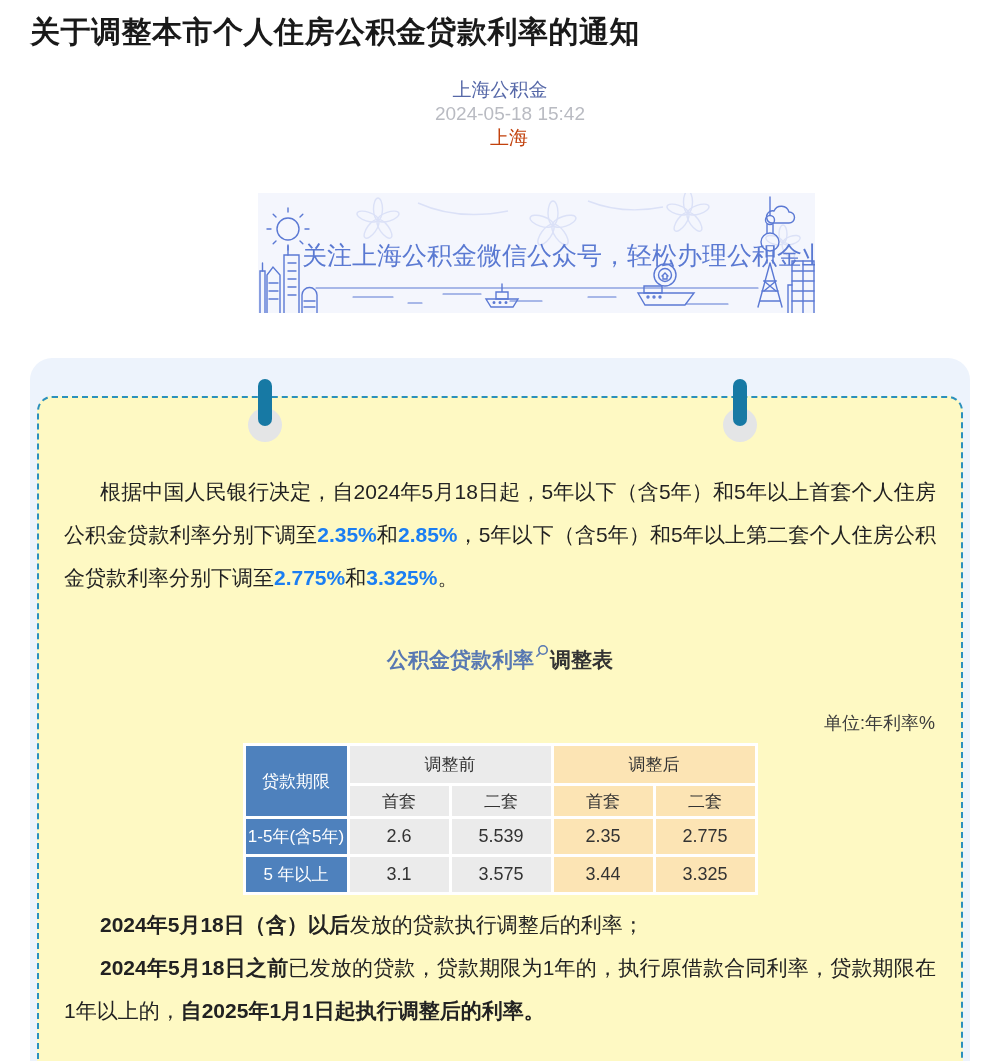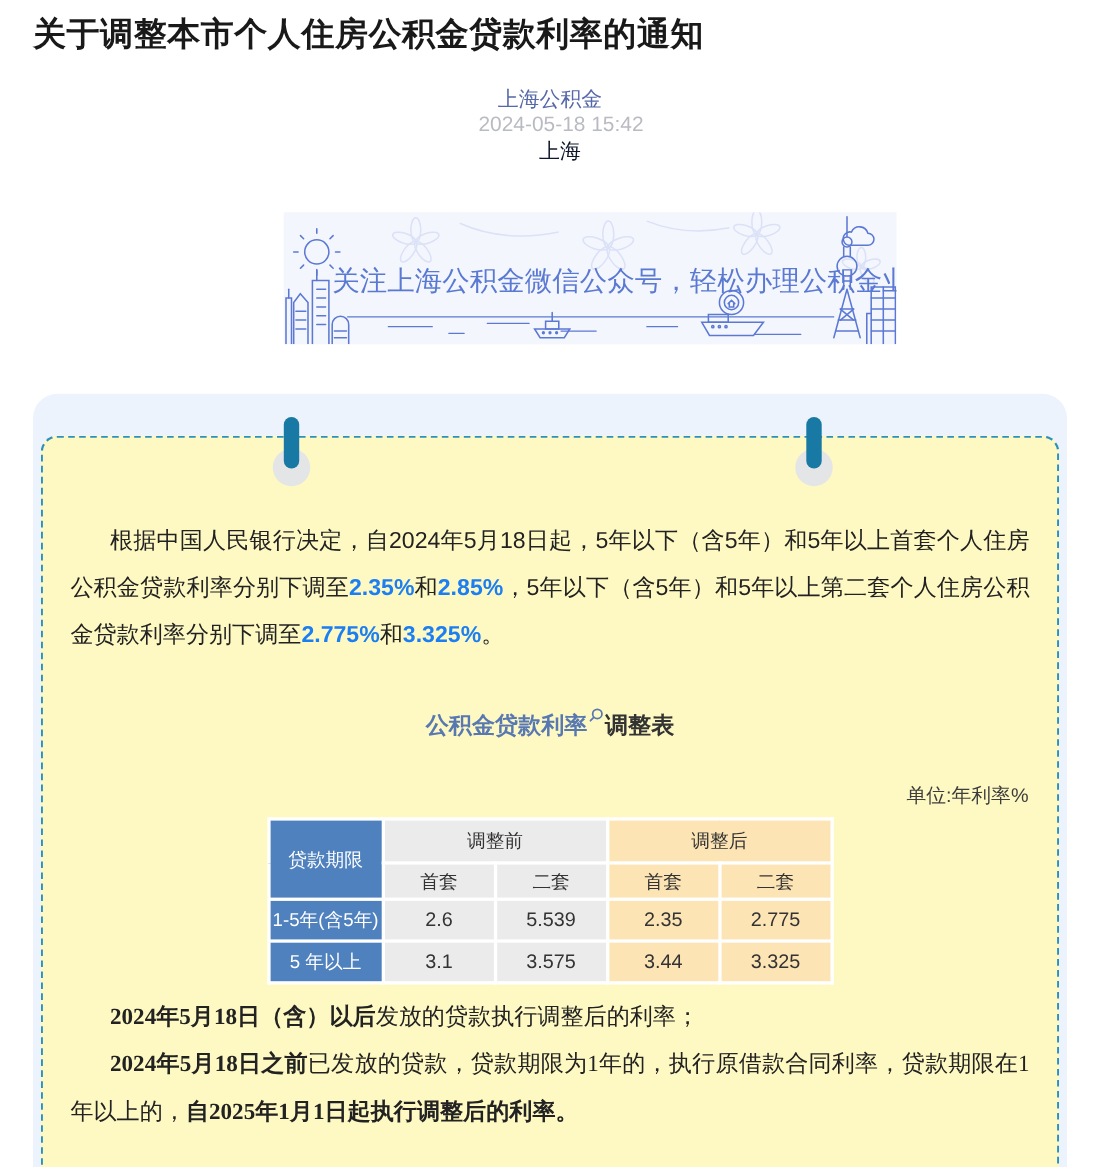--- a/index.html
+++ b/index.html
@@ -6,21 +6,21 @@
   html,body { background:#ffffff; }
   body { font-family:"Liberation Sans","DejaVu Sans",sans-serif; }
   .viewport { position:relative; width:1000px; height:1061px; background:#fff; overflow:hidden; }
   .page { padding:0 30px; }
 
   
   .title { padding-top:13px; font-size:30px; line-height:38px; font-weight:700; color:#191919; letter-spacing:0.5px; }
   .byline { margin-top:26px; display:flex; align-items:center; font-size:19px;flex-direction:column; }
   .byline .source { color:#5668a8; font-weight:500; cursor:pointer; }
   .byline .time { color:#b9bbc2; margin-left:20px; }
-  .byline .loc  { color:#0f172a; margin-left:18px; }
+  .byline .loc  { color:#c2410c; margin-left:18px; }
 
   
   .banner { position:relative; width:557px; height:120px; margin:42px 0 0 228px; background:#f4f6fd; overflow:hidden; }
   .banner svg { position:absolute; left:0; top:0; }
   .banner-caption { position:absolute; top:46px; left:44px; right:2px; text-align:center;
                     font-size:25px; color:#5a79d2; white-space:nowrap; }
 
   
   .panel { position:relative; margin-top:45px; width:940px; height:744px; background:#edf3fc; border-radius:22px;
            padding:38px 7px 22px; }
@@ -48,21 +48,21 @@
   table.rates th, table.rates td { border:3px solid #ffffff; text-align:center; vertical-align:middle;
                                    font-weight:400; font-size:17px; color:#333; }
   table.rates td { font-size:18px; }
   .c-blue   { background:#4e81bd; color:#ffffff !important; }
   .c-gray   { background:#ebebeb; }
   .c-orange { background:#fce4b4; }
   tr.r-group th { height:40px; }
   tr.r-sub th   { height:33px; }
   tr.r-data th, tr.r-data td { height:38px; }
 
-  .notes { margin-top:8px;font-family:Liberation Serif, serif; }
+  .notes { margin-top:8px; }
 
   .orange-line { position:absolute; left:27px; right:27px; bottom:14px; height:3px; background:#e8984d; }
 </style>
 </head>
 <body>
 
 <div class="viewport">
   <div class="page">
 
     <h1 class="title">关于调整本市个人住房公积金贷款利率的通知</h1>

